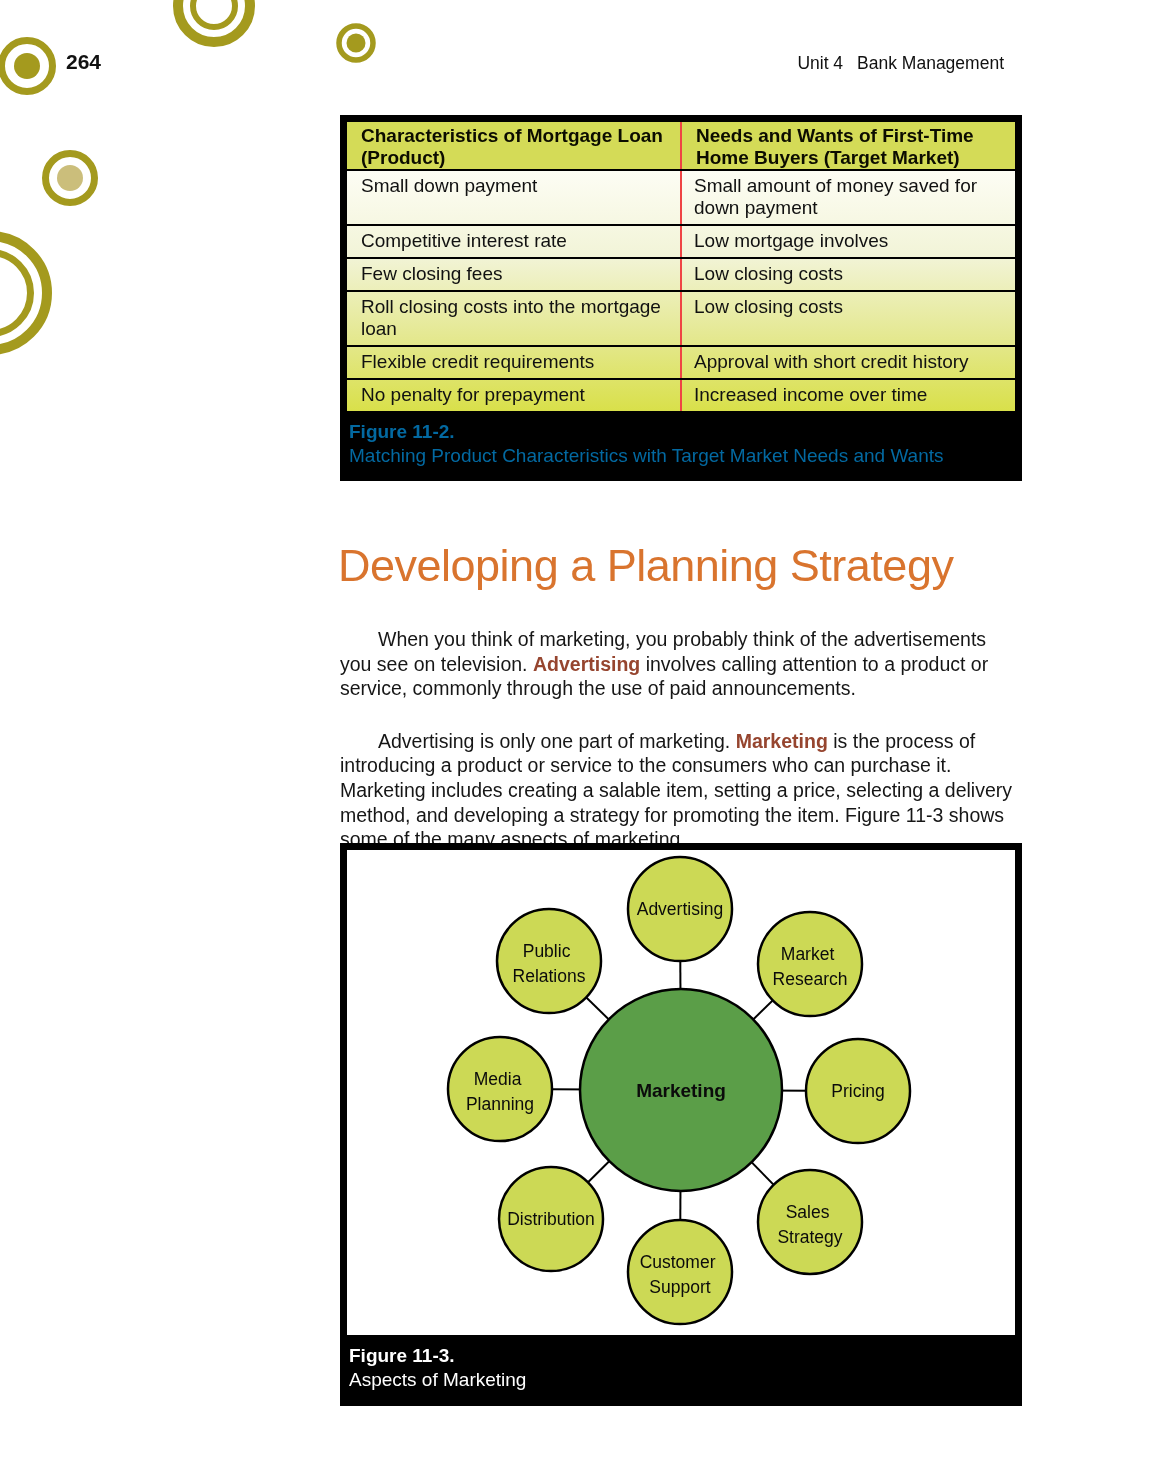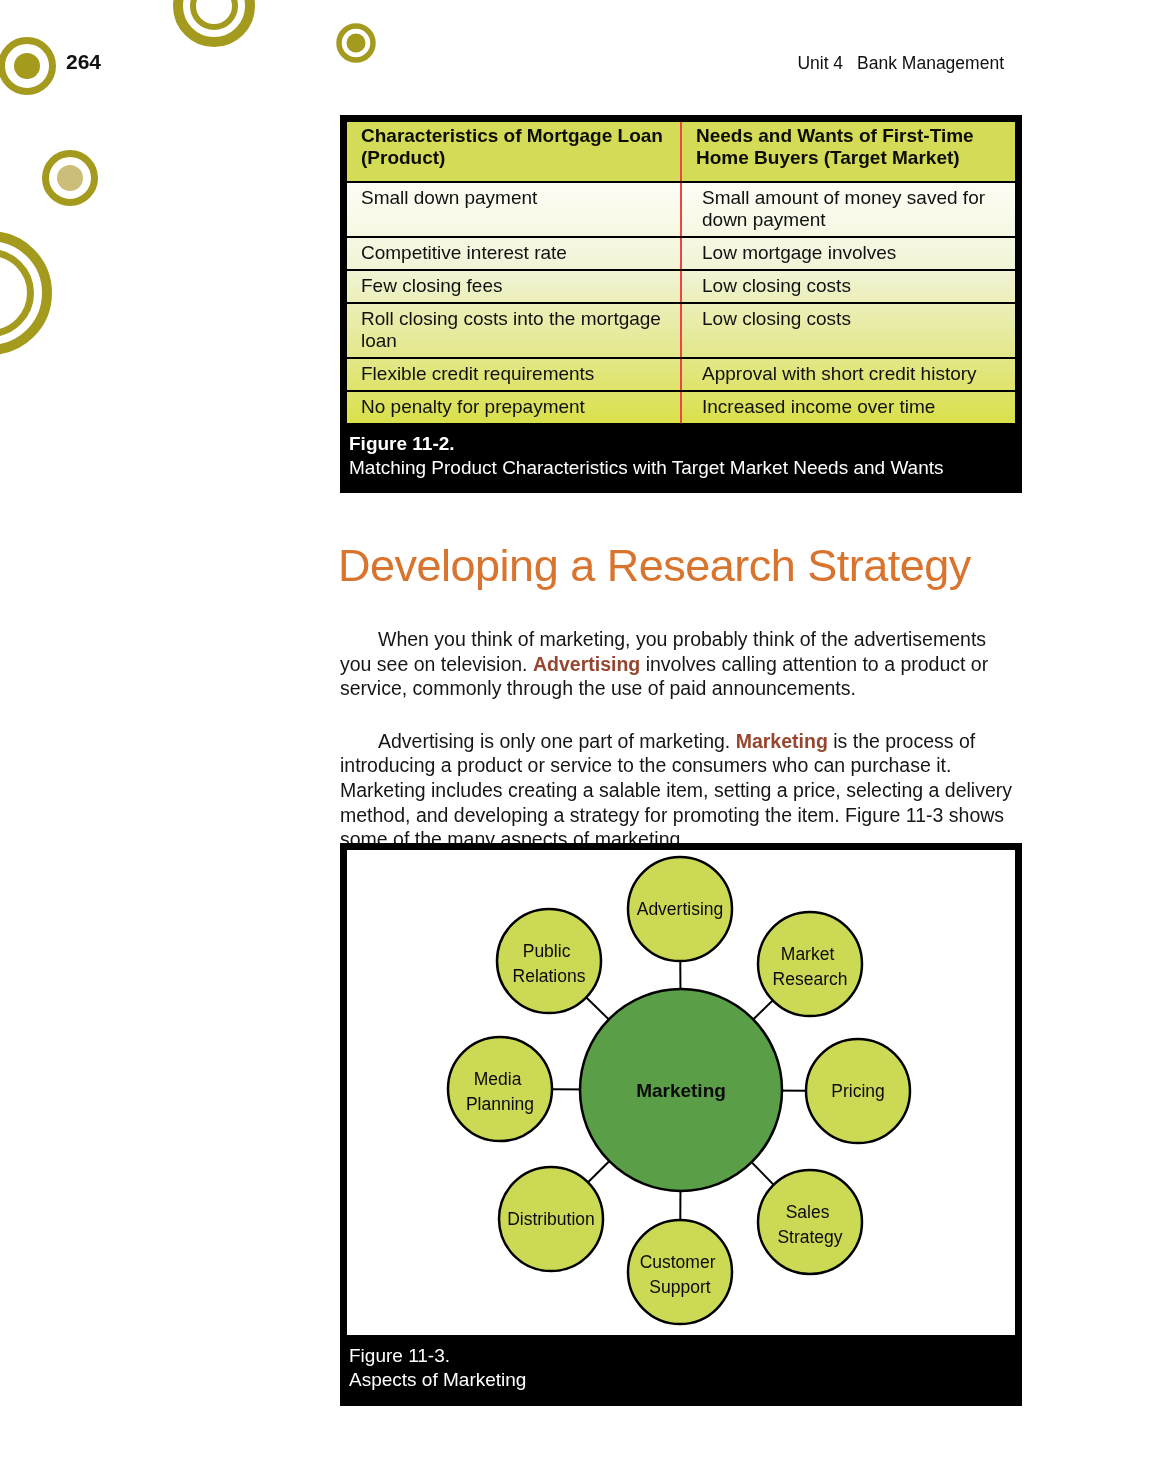--- a/index.html
+++ b/index.html
@@ -26,33 +26,33 @@
   .running-head .unit { margin-right: 14px; }
 
   
   .fig-table {
     position: absolute; left: 340px; top: 115px; width: 682px;
     background: #000; padding: 7px;
   }
   .t-header { display: flex; background: #d4db57; border-bottom: 2px solid #000; }
   .t-header .cell {
     font-weight: bold; font-size: 19px; line-height: 22px;
-    color: #0c0c00; padding: 3px 10px 12px 14px;
+    color: #0c0c00; padding: 3px 10px 0 14px;
   }
   .t-body { background: linear-gradient(to bottom, #fdfdf4 0%, #f2f4d8 35%, #e4e88f 70%, #d9e04a 100%); }
   .t-row { display: flex; }
   .t-row + .t-row { border-top: 2px solid #000; }
   .cell { width: 333px; }
   .cell.c2 { width: 333px; border-left: 2px solid #ef4444; }
   .t-body .cell {
     font-size: 19px; line-height: 22px; color: #111;
     padding: 4px 8px 5px 14px;
   }
-  .t-body .cell.c2 { padding-left: 20px; }
-  .t-caption { color: #ffffff; padding: 9px 8px 6px 2px; }
+  .t-body .cell.c2 { padding-left: 12px; }
+  .t-caption { color: #0369a1; padding: 9px 8px 6px 2px; }
   .t-caption .cap-label { font-weight: bold; font-size: 19px; line-height: 24px; }
   .t-caption .cap-text { font-size: 19px; line-height: 24px; }
 
   
   .section-heading {
     position: absolute; left: 338px; top: 540px;
     font-size: 45px; font-weight: 400; letter-spacing: -0.5px;
     color: #d9742e; white-space: nowrap;
   }
   .body-copy {
@@ -62,21 +62,21 @@
   .body-copy p { text-indent: 38px; margin-top: 28px; }
   .kw { font-weight: bold; color: #96452f; }
 
   
   .fig-diagram {
     position: absolute; left: 340px; top: 843px; width: 682px;
     background: #000; padding: 7px;
   }
   .diagram-panel { background: #fff; width: 668px; height: 485px; }
   .d-caption { color: #fff; padding: 9px 8px 7px 2px; }
-  .d-caption .cap-label { font-weight: normal; font-size: 19px; line-height: 24px; }
+  .d-caption .cap-label { font-weight: bold; font-size: 19px; line-height: 24px; }
   .d-caption .cap-text { font-size: 19px; line-height: 24px; }
 
   svg text { fill: #0b0b0b; }
   .node-label { font-family: "Liberation Sans", sans-serif; font-size: 17.5px; }
   .center-label { font-family: "Liberation Sans", sans-serif; font-size: 19px; font-weight: bold; }
 </style>
 </head>
 <body>
 
 <div class="page">
@@ -132,21 +132,21 @@
         <div class="cell c1">No penalty for prepayment</div>
         <div class="cell c2">Increased income over time</div>
       </div>
     </div>
     <div class="t-caption">
       <div class="cap-label">Figure 11-2.</div>
       <div class="cap-text">Matching Product Characteristics with Target Market Needs and Wants</div>
     </div>
   </div>
 
-  <h1 class="section-heading">Developing a Research Strategy</h1>
+  <h1 class="section-heading">Developing a Planning Strategy</h1>
 
   <div class="body-copy">
     <p><span>When you think of marketing, you probably think of the advertisements you see on television. </span><span class="kw">Advertising</span><span> involves calling attention to a product or service, commonly through the use of paid announcements.</span></p>
     <p><span>Advertising is only one part of marketing. </span><span class="kw">Marketing</span><span> is the process of introducing a product or service to the consumers who can purchase it. Marketing includes creating a salable item, setting a price, selecting a delivery method, and developing a strategy for promoting the item. Figure 11-3 shows some of the many aspects of marketing.</span></p>
   </div>
 
   <div class="fig-diagram">
     <div class="diagram-panel">
       <svg width="668" height="485" viewBox="0 0 668 485">
         <g stroke="#000" stroke-width="2">

